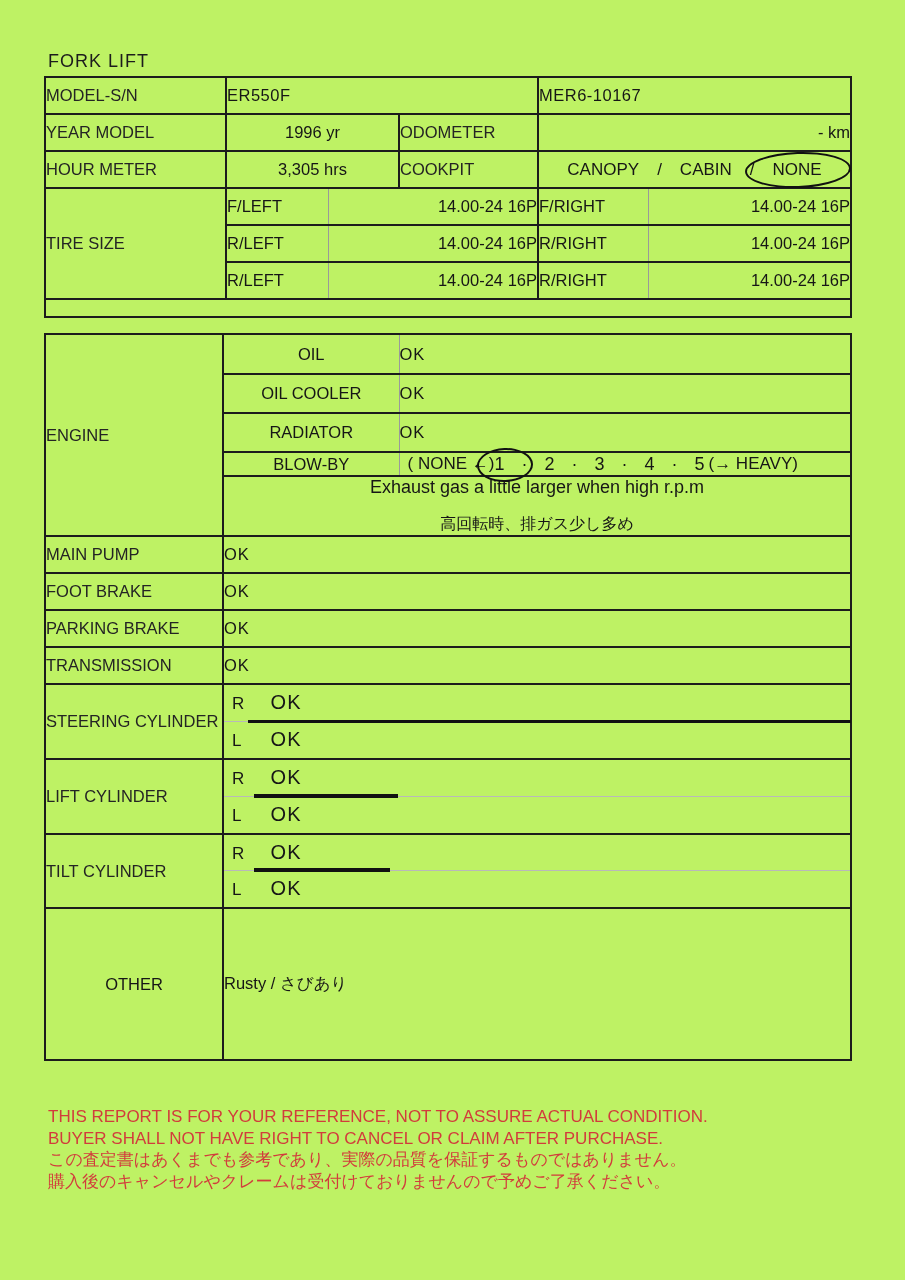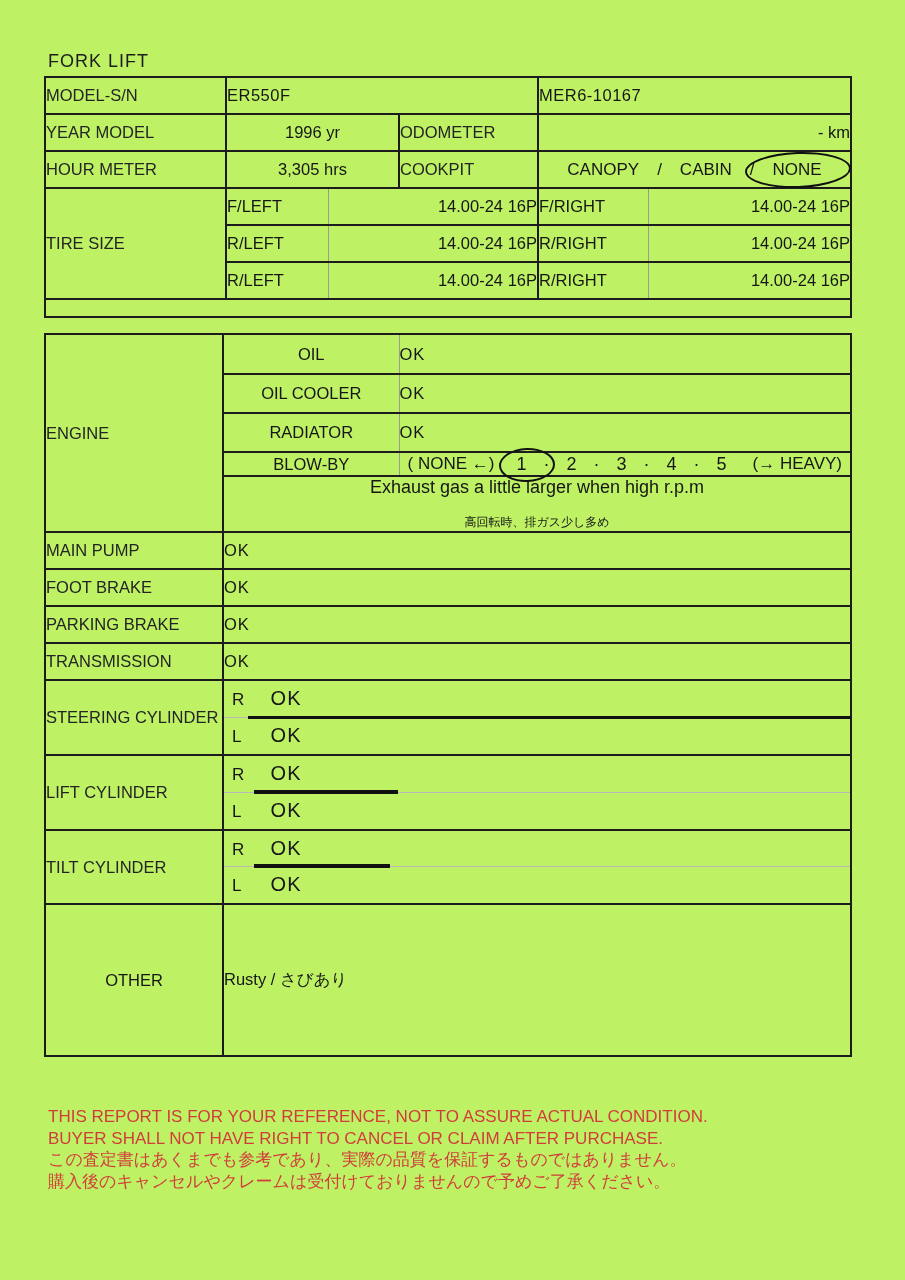--- a/index.html
+++ b/index.html
@@ -18,26 +18,26 @@
   
   .br-thin{border-right:1px solid #9a9a9a !important;}
   .bl-thin{border-left:1px solid #9a9a9a !important;}
   .tpos{text-align:left;padding-left:8px;}
   .tval{text-align:right;font-size:19px;}
   .spacer-cell{height:16px;}
   
   .ename{text-align:center;}
   .okcell-e{padding-left:53px;font-size:20px;letter-spacing:1px;}
   .okcell{padding-left:88px;font-size:20px;letter-spacing:1px;}
-  .blowby{display:flex;justify-content:space-between;align-items:center;height:100%;padding:0 8px;font-size:17px;white-space:nowrap;}
+  .blowby{display:flex;align-items:center;height:100%;padding:0 8px;font-size:17px;white-space:nowrap;}
   .scale{display:flex;align-items:center;gap:17px;margin-right:4px;font-size:18px;}
   .dot{font-size:18px;}
   .notecell{text-align:center;}
   .note-en{font-size:18px;}
-  .note-ja{font-size:12px;margin-top:16px;}
+  .note-ja{font-size:16px;margin-top:16px;}
   
   .rel{position:relative;display:inline-block;}
   .ellipse{position:absolute;display:block;border:2.5px solid #111;border-radius:50%;pointer-events:none;}
   .one-ellipse{left:-17px;top:-6px;width:52px;height:30px;transform:rotate(-2deg);}
   .none-ellipse{left:-28px;top:-8px;width:102px;height:32px;transform:rotate(-2deg);}
   .cockpit{display:flex;justify-content:center;align-items:center;gap:18px;font-size:17px;}
   
   .rlcell{position:relative;}
   .rl-letter{display:inline-block;margin-left:8px;width:34px;font-size:17px;}
   .rl-ok{font-size:20px;letter-spacing:1px;}

